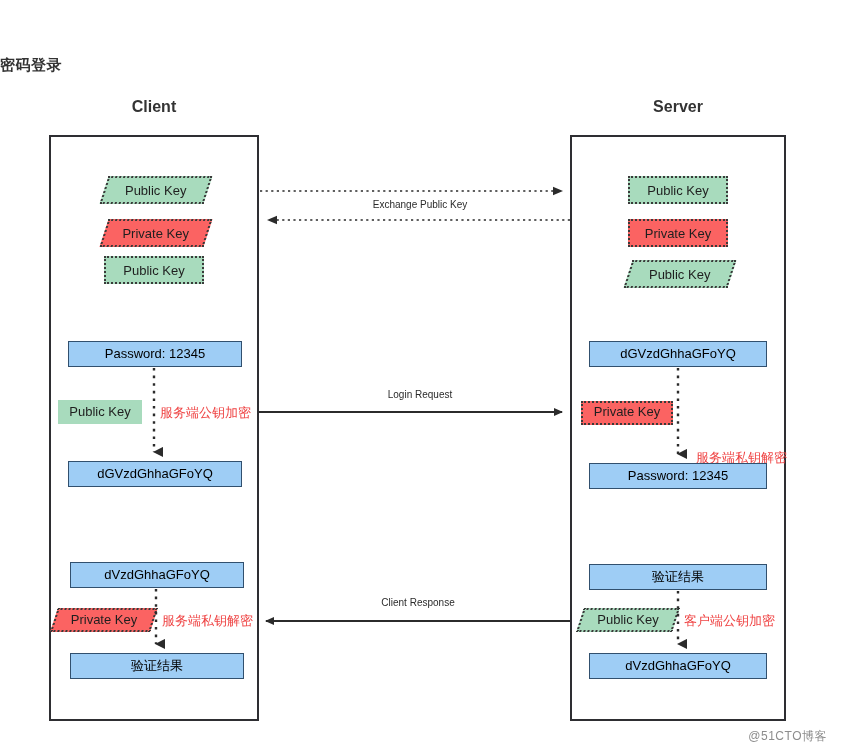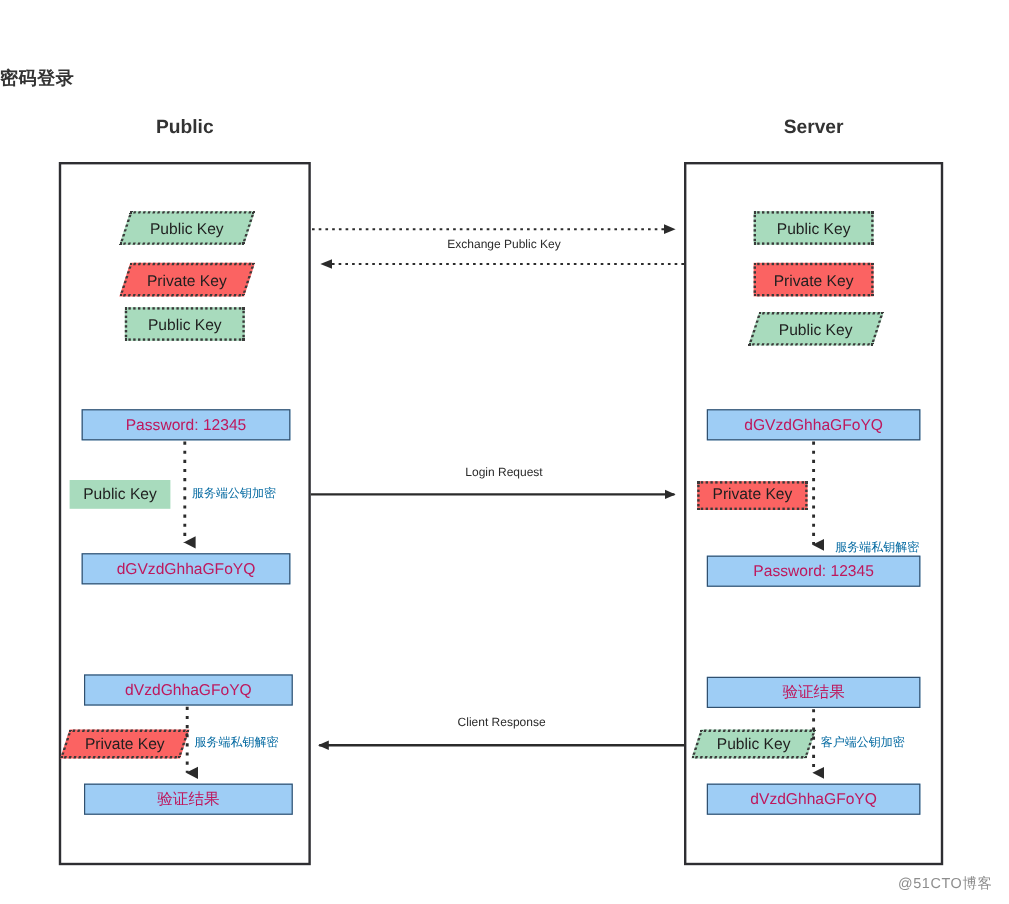--- a/index.html
+++ b/index.html
@@ -66,29 +66,29 @@
 
   
   .box {
     position: absolute;
     height: 26px;
     line-height: 24px;
     text-align: center;
     font-size: 13px;
     background: #9ecdf5;
     border: 1.5px solid #31506e;
-    color: #be185d;
+    color: #000000;
     white-space: nowrap;
   }
 
   
   .caption {
     position: absolute;
-    font-size: 10px;
-    color: #0369a1;
+    font-size: 13px;
+    color: #ef4444;
     white-space: nowrap;
   }
 
   
   .msg-label {
     position: absolute;
     font-size: 10px;
     color: #2b2b2b;
     text-align: center;
     white-space: nowrap;
@@ -109,21 +109,21 @@
     font-size: 12px;
     color: #8d8d8d;
     letter-spacing: 0.5px;
   }
 </style>
 </head>
 <body>
 
 <div id="diagram-title">密码登录</div>
 
-<div class="col-heading" id="client-heading">Public</div>
+<div class="col-heading" id="client-heading">Client</div>
 <div class="col-heading" id="server-heading">Server</div>
 
 <div class="lifeline" id="client-lane"></div>
 <div class="lifeline" id="server-lane"></div>
 
 <div class="chip chip-green chip-dotted chip-skew" style="left:104px; top:176px; width:104px;">
   <span>Public Key</span>
 </div>
 <div class="chip chip-red chip-dotted chip-skew" style="left:104px; top:219px; width:104px;">
   <span>Private Key</span>

